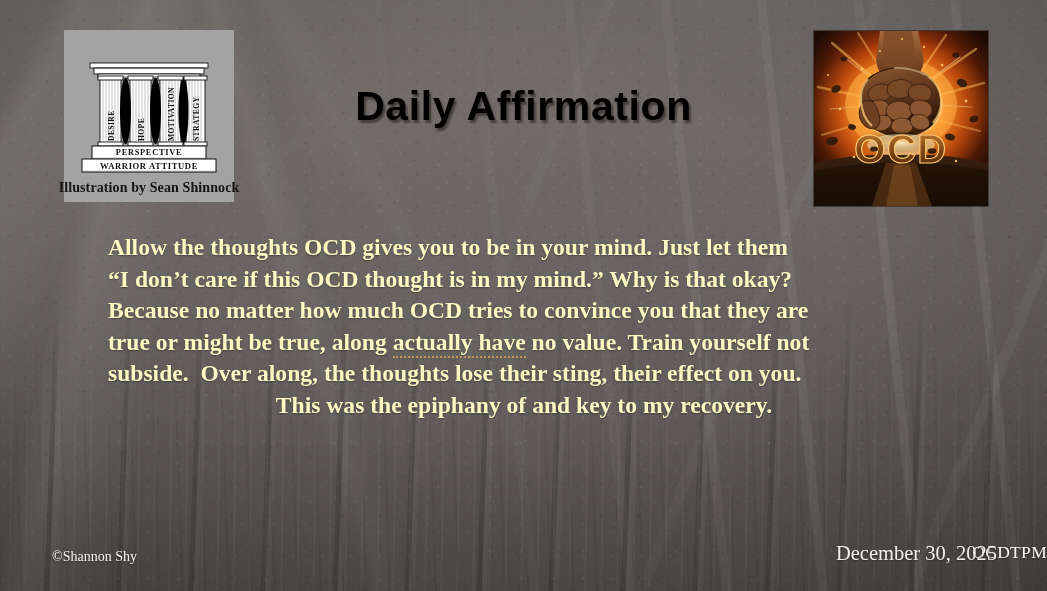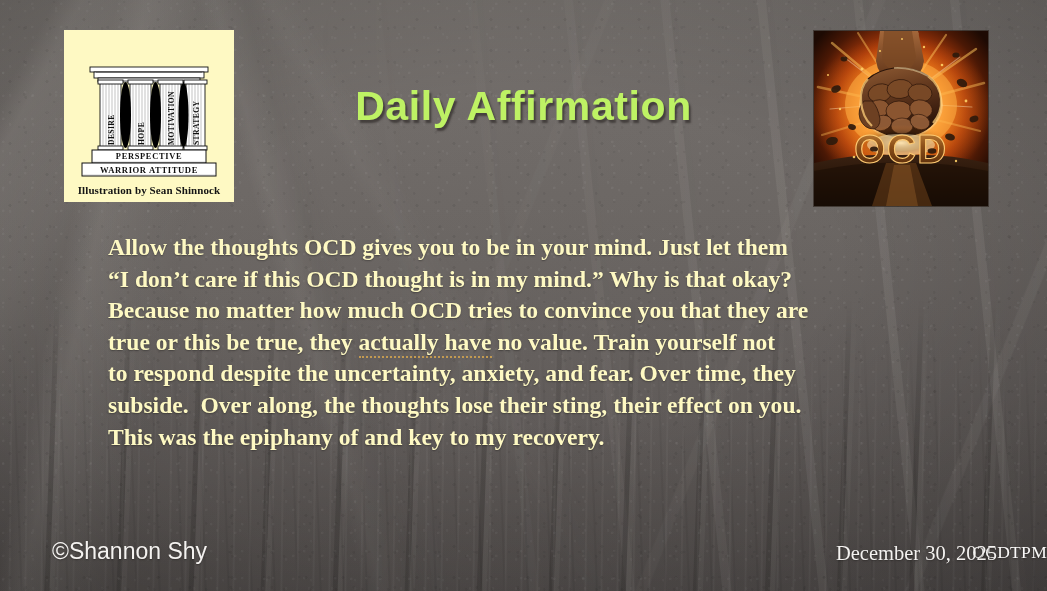--- a/index.html
+++ b/index.html
@@ -114,79 +114,79 @@
     background:
       radial-gradient(ellipse 78% 72% at 50% 44%, rgba(0,0,0,0) 38%, rgba(0,0,0,0.12) 72%, rgba(0,0,0,0.26) 100%);
   }
   .bg-haze {
     background:linear-gradient(to bottom, rgba(128,124,121,0.18) 0%, rgba(128,124,121,0.06) 30%, rgba(60,57,55,0.10) 100%);
   }
 
   
   #logo-card {
     position:absolute; left:64px; top:30px; width:170px; height:172px;
-    background:#fef9c3;
+    background:#a3a3a3;
     display:flex; flex-direction:column; align-items:center; justify-content:flex-end;
     padding-bottom:6px;
   }
   .logo-art { width:150px; height:120px; display:block; }
   .logo-caption {
     font-family:"Liberation Serif", serif;
-    font-size:11px; font-weight:700; color:#141414;
+    font-size:14px; font-weight:700; color:#141414;
     letter-spacing:.1px; margin-top:3px; white-space:nowrap;
   }
 
   
   #ocd-card {
     position:absolute; left:814px; top:31px; width:174px; height:175px;
     overflow:hidden; background:#1a0c05;
     box-shadow:0 0 0 1px rgba(40,30,24,.6);
   }
   .ocd-svg { display:block; width:100%; height:100%; }
 
   
   #title {
     position:absolute; left:0; right:0; top:83px;
     text-align:center;
     font-family:"Liberation Sans", sans-serif;
     font-size:41px; font-weight:700;
     letter-spacing:.6px;
-    color:#bef264;
+    color:#000000;
     text-shadow:2px 2.5px 2px rgba(40,36,34,0.62);
   }
 
   
   #affirmation {
     position:absolute; left:108px; top:232px; width:832px;
     font-family:"Liberation Serif", serif;
     font-size:23.6px; font-weight:700;
     line-height:31.6px;
     color:#fef9c3;
     text-align:left;
     text-shadow:0 1px 1.5px rgba(30,28,26,0.45);
   }
   #affirmation .ln { display:block; white-space:pre; }
-  #affirmation .ln.center { }
+  #affirmation .ln.center { text-align:center; }
   .grammar-mark {
     border-bottom:2px dotted #c29a52;
     padding-bottom:1px;
     margin-top:8px;
   }
 
   
   .footer-item {
     position:absolute; bottom:26px;
     color:#f4f2f0;
     text-shadow:0 1px 1.5px rgba(30,28,26,0.5);
     white-space:nowrap;
   }
   #footer-copyright {
     left:52px;
-    font-family:Liberation Sans, sans-serif;
-    font-size:23px; font-weight:400;margin-top:36px;
+    font-family:Liberation Serif, serif;
+    font-size:14px; font-weight:400;margin-top:36px;
   }
   #footer-brand {
     left:0; right:0; bottom:28px; text-align:right;
     font-family:Liberation Serif, serif;
     font-size:17.5px; font-weight:400; letter-spacing:.3px;
     color:#fbfaf9;
     text-shadow:0 1px 1.5px rgba(30,28,26,0.5);
     position:absolute;
   }
   #footer-date {
@@ -452,22 +452,21 @@
       <rect width="174" height="175" fill="url(#glowG)" opacity="0"></rect>
     </svg>
   </div>
 
   <div id="title">Daily Affirmation</div>
 
   <div id="affirmation">
     <span class="ln">Allow the thoughts OCD gives you to be in your mind. Just let them</span>
     <span class="ln">“I don’t care if this OCD thought is in my mind.” Why is that okay?</span>
     <span class="ln">Because no matter how much OCD tries to convince you that they are</span>
-    <span class="ln"><span>true or this be true, they </span><span class="grammar-mark">actually have</span><span> no value. Train yourself not</span></span>
-    <span class="ln">to respond despite the uncertainty, anxiety, and fear. Over time, they</span>
+    <span class="ln"><span>true or might be true, along </span><span class="grammar-mark">actually have</span><span> no value. Train yourself not</span></span>
     <span class="ln">subside.  Over along, the thoughts lose their sting, their effect on you.</span>
     <span class="ln center">This was the epiphany of and key to my recovery.</span>
   </div>
 
   <div class="footer-item" id="footer-copyright">©Shannon Shy</div>
   <div id="footer-brand">OCDTPM</div>
   <div class="footer-item" id="footer-date">December 30, 2025</div>
 
 </div>
 

